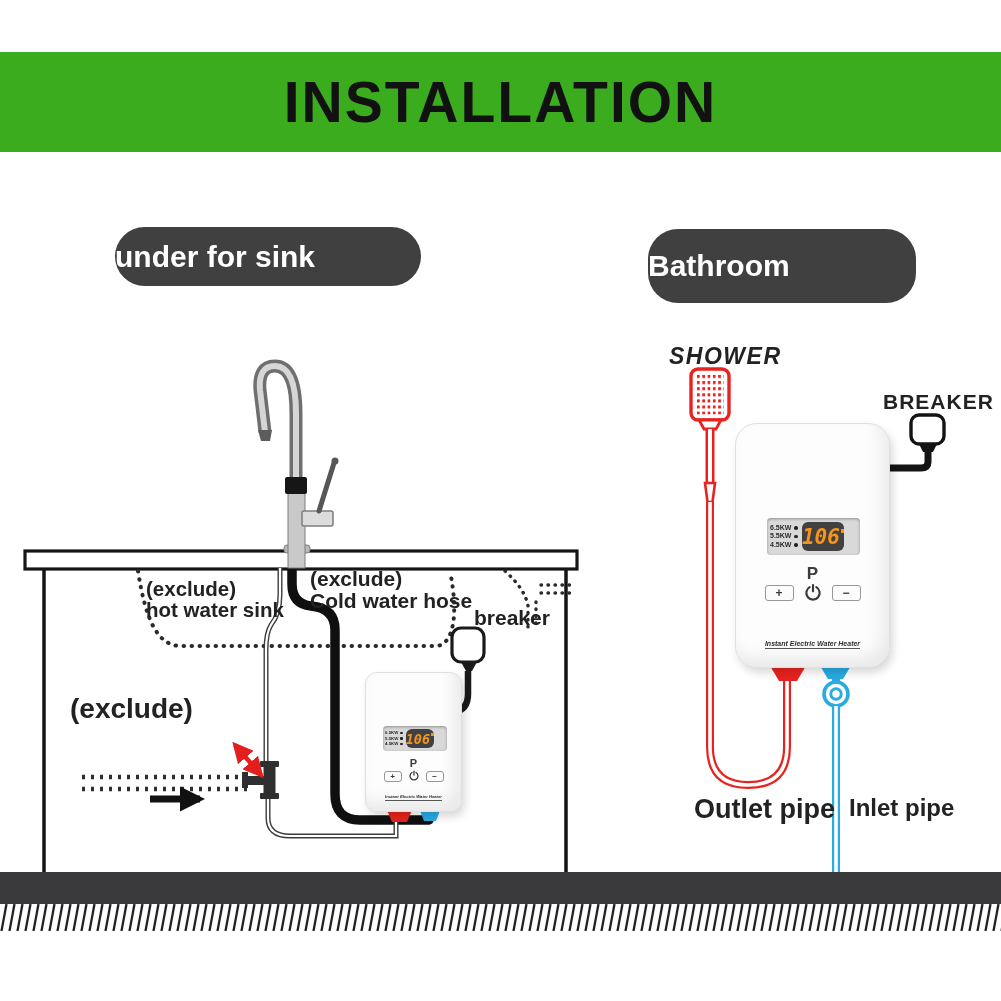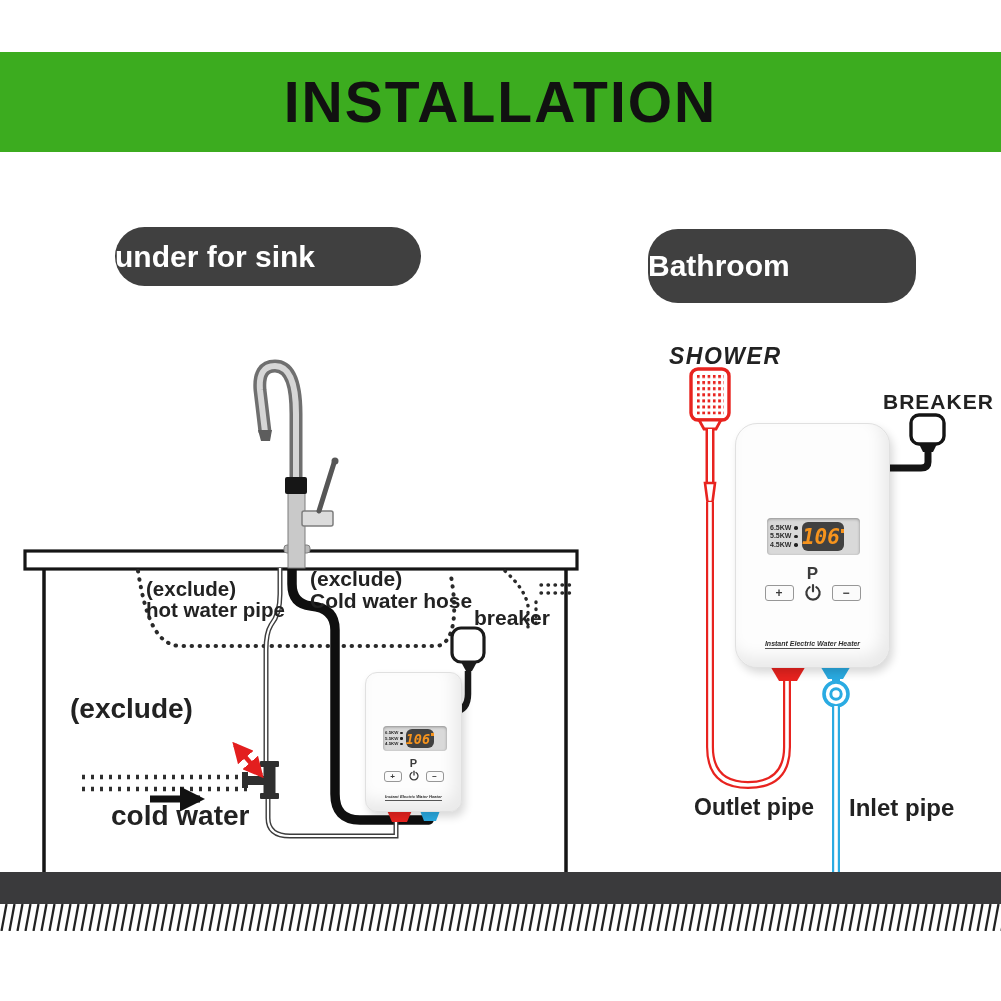--- a/index.html
+++ b/index.html
@@ -17,21 +17,21 @@
   
   .label{position:absolute;font-weight:700;color:#222;white-space:nowrap;line-height:1.05;}
   .lbl-hot{left:146px;top:578px;font-size:20.5px;line-height:21px;}
   .lbl-cold{left:310px;top:568px;font-size:21px;line-height:22px;}
   .lbl-breaker-l{left:474px;top:607px;font-size:21px;}
   .lbl-3way{left:70px;top:693px;font-size:28px;line-height:31px;}
   .lbl-coldwater{left:111px;top:801px;font-size:28px;}
   .lbl-shower{left:669px;top:344px;font-size:23px;letter-spacing:1.5px;font-style:italic;}
   .lbl-breaker-r{left:883px;top:391px;font-size:21px;letter-spacing:1px;}
   .lbl-tvalve{left:852px;top:676px;font-size:21.5px;line-height:23px;}
-  .lbl-outlet{left:694px;top:795px;font-size:23px;}
+  .lbl-outlet{left:694px;top:795px;font-size:27px;}
   .lbl-inlet{left:849px;top:795px;font-size:24px;}
   
   svg.draw{position:absolute;left:0;top:0;}
   
   .heater{position:absolute;background:#fdfdfd;border:1px solid #e0e0e0;
           box-shadow:inset -7px -10px 16px rgba(0,0,0,.08),3px 5px 9px rgba(0,0,0,.15);}
   .heater .display{position:absolute;background:#d9d9d9;border-radius:4px;
           box-shadow:inset 0 1px 3px rgba(0,0,0,.35);display:flex;align-items:center;}
   .kw-col{font-weight:700;color:#2b2b2b;}
   .kw-row{display:flex;align-items:center;}
@@ -272,30 +272,29 @@
             <line x1="12" y1="2.5" x2="12" y2="10" stroke="#3a3a3a" stroke-width="2.6" stroke-linecap="round"></line>
           </svg>
       </span>
       <span class="hbtn">−</span>
     </div>
     <div class="brand"><span>Instant Electric Water Heater</span></div>
   </div>
 
   <div class="label lbl-hot">
     <div>(exclude)</div>
-    <div>hot water pipe</div>
+    <div>hot water sink</div>
   </div>
   <div class="label lbl-cold">
     <div>(exclude)</div>
     <div>Cold water hose</div>
   </div>
   <div class="label lbl-breaker-l">breaker</div>
   <div class="label lbl-3way">
     <div>(exclude)</div>
   </div>
-  <div class="label lbl-coldwater">cold water</div>
 
   <div class="label lbl-shower">SHOWER</div>
   <div class="label lbl-breaker-r">BREAKER</div>
   <div class="label lbl-outlet">Outlet pipe</div>
   <div class="label lbl-inlet">Inlet pipe</div>
 
 </div>
 
 </body></html>

